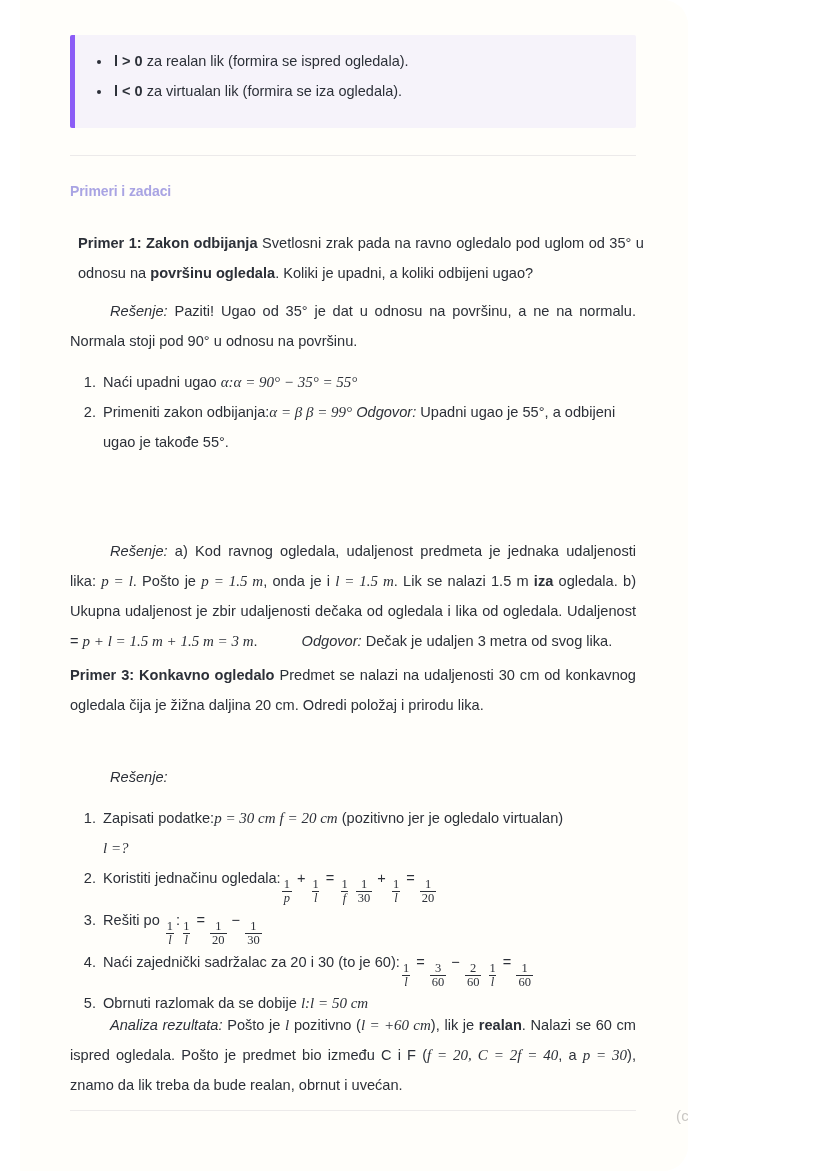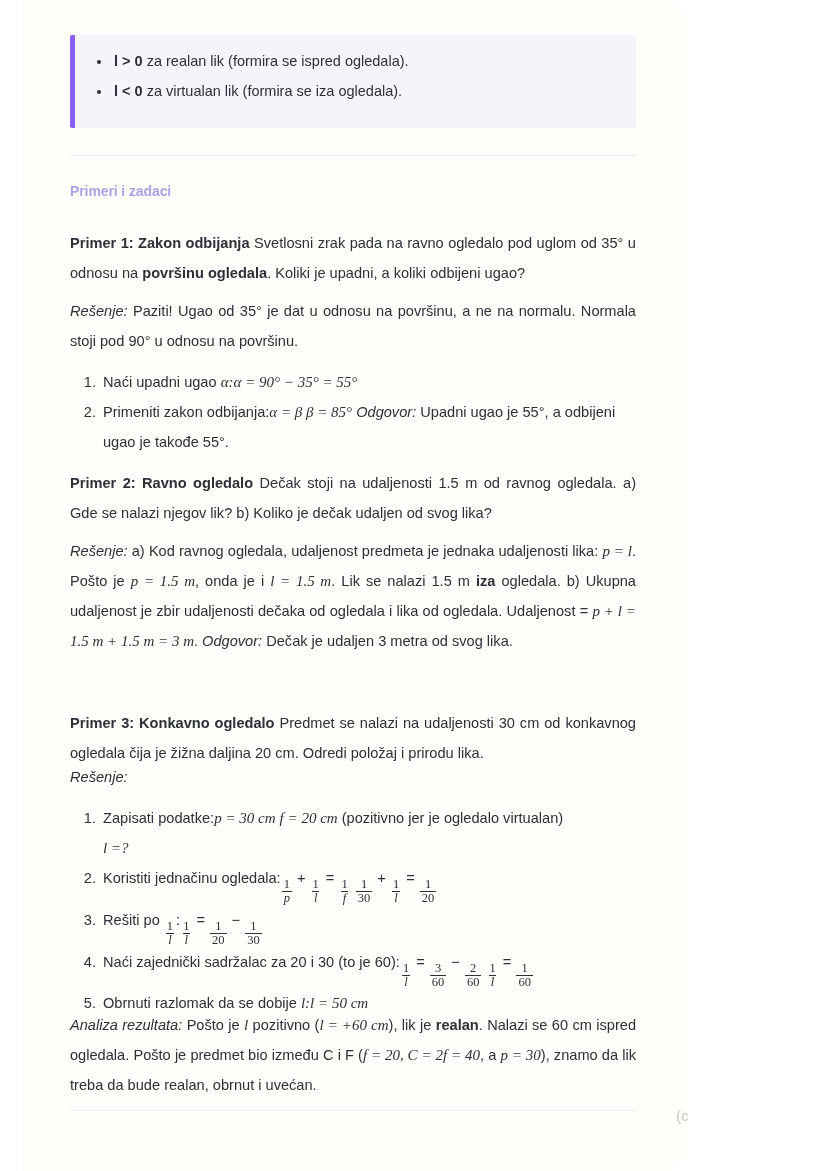--- a/index.html
+++ b/index.html
@@ -96,21 +96,21 @@
     position: absolute;
     left: 70px;
     width: 566px;
     font-size: 14.6px;
     line-height: 30px;
     color: #2c3038;
     text-align: justify;
     text-justify: inter-word;
   }
   .para b { font-weight: bold; }
-  .para i, .ital { font-style: italic; }
+  .para i, .ital { font-style: italic; margin-left: 40px; }
 
   
   .m { font-family: "Liberation Serif", serif; font-style: italic; font-size: 15px; text-align: center; }
 
   
   ol.steps {
     position: absolute;
     left: 70px;
     width: 566px;
     margin: 0;
@@ -171,46 +171,43 @@
       <li>
         <b>l &lt; 0</b><span> za virtualan lik (formira se iza ogledala).</span>
       </li>
     </ul>
   </div>
 
   <div class="divider" id="divider-top"></div>
 
   <div class="section-heading">Primeri i zadaci</div>
 
-  <div class="para" style="top:228px;">
+  <div class="para" style="top:228px;margin-left:8px;">
     <b>Primer 1: Zakon odbijanja</b><span> Svetlosni zrak pada na ravno ogledalo pod uglom od 35° u odnosu na </span><b>površinu ogledala</b><span>. Koliki je upadni, a koliki odbijeni ugao?</span>
   </div>
 
   <div class="para" style="top:296px;">
     <i>Rešenje:</i><span> Paziti! Ugao od 35° je dat u odnosu na površinu, a ne na normalu. Normala stoji pod 90° u odnosu na površinu.</span>
   </div>
 
   <ol class="steps" style="top:367px;">
     <li>
       <span>Naći upadni ugao </span><span class="m">α:α = 90° − 35° = 55°</span>
     </li>
     <li>
-      <span>Primeniti zakon odbijanja:</span><span class="m">α = β β = 85°</span><i> Odgovor:</i><span> Upadni ugao je 55°, a odbijeni ugao je takođe 55°.</span>
+      <span>Primeniti zakon odbijanja:</span><span class="m">α = β β = 99°</span><i> Odgovor:</i><span> Upadni ugao je 55°, a odbijeni ugao je takođe 55°.</span>
     </li>
   </ol>
 
-  <div class="para" style="top:468px;">
-    <b>Primer 2: Ravno ogledalo</b><span> Dečak stoji na udaljenosti 1.5 m od ravnog ogledala. a) Gde se nalazi njegov lik? b) Koliko je dečak udaljen od svog lika?</span>
-  </div>
 
   <div class="para" style="top:536px;">
     <i>Rešenje:</i><span> a) Kod ravnog ogledala, udaljenost predmeta je jednaka udaljenosti lika: </span><span class="m">p = l</span><span>. Pošto je </span><span class="m">p = 1.5 m</span><span>, onda je i </span><span class="m">l = 1.5 m</span><span>. Lik se nalazi 1.5 m </span><b>iza</b><span> ogledala. b) Ukupna udaljenost je zbir udaljenosti dečaka od ogledala i lika od ogledala. Udaljenost = </span><span class="m">p + l = 1.5 m + 1.5 m = 3 m</span><span>. </span><i>Odgovor:</i><span> Dečak je udaljen 3 metra od svog lika.</span>
   </div>
 
-  <div class="para" style="top:708px;">
+  <div class="para" style="top:660px;">
     <b>Primer 3: Konkavno ogledalo</b><span> Predmet se nalazi na udaljenosti 30 cm od konkavnog ogledala čija je žižna daljina 20 cm. Odredi položaj i prirodu lika.</span>
   </div>
 
   <div class="para" style="top:762px;">
     <i>Rešenje:</i>
   </div>
 
   <ol class="steps" style="top:803px;">
     <li>
       <span>Zapisati podatke:</span><span class="m">p = 30 cm</span>&nbsp;<span class="m">f = 20 cm</span><span> (pozitivno jer je ogledalo virtualan)</span><br><span class="m">l =?</span>

